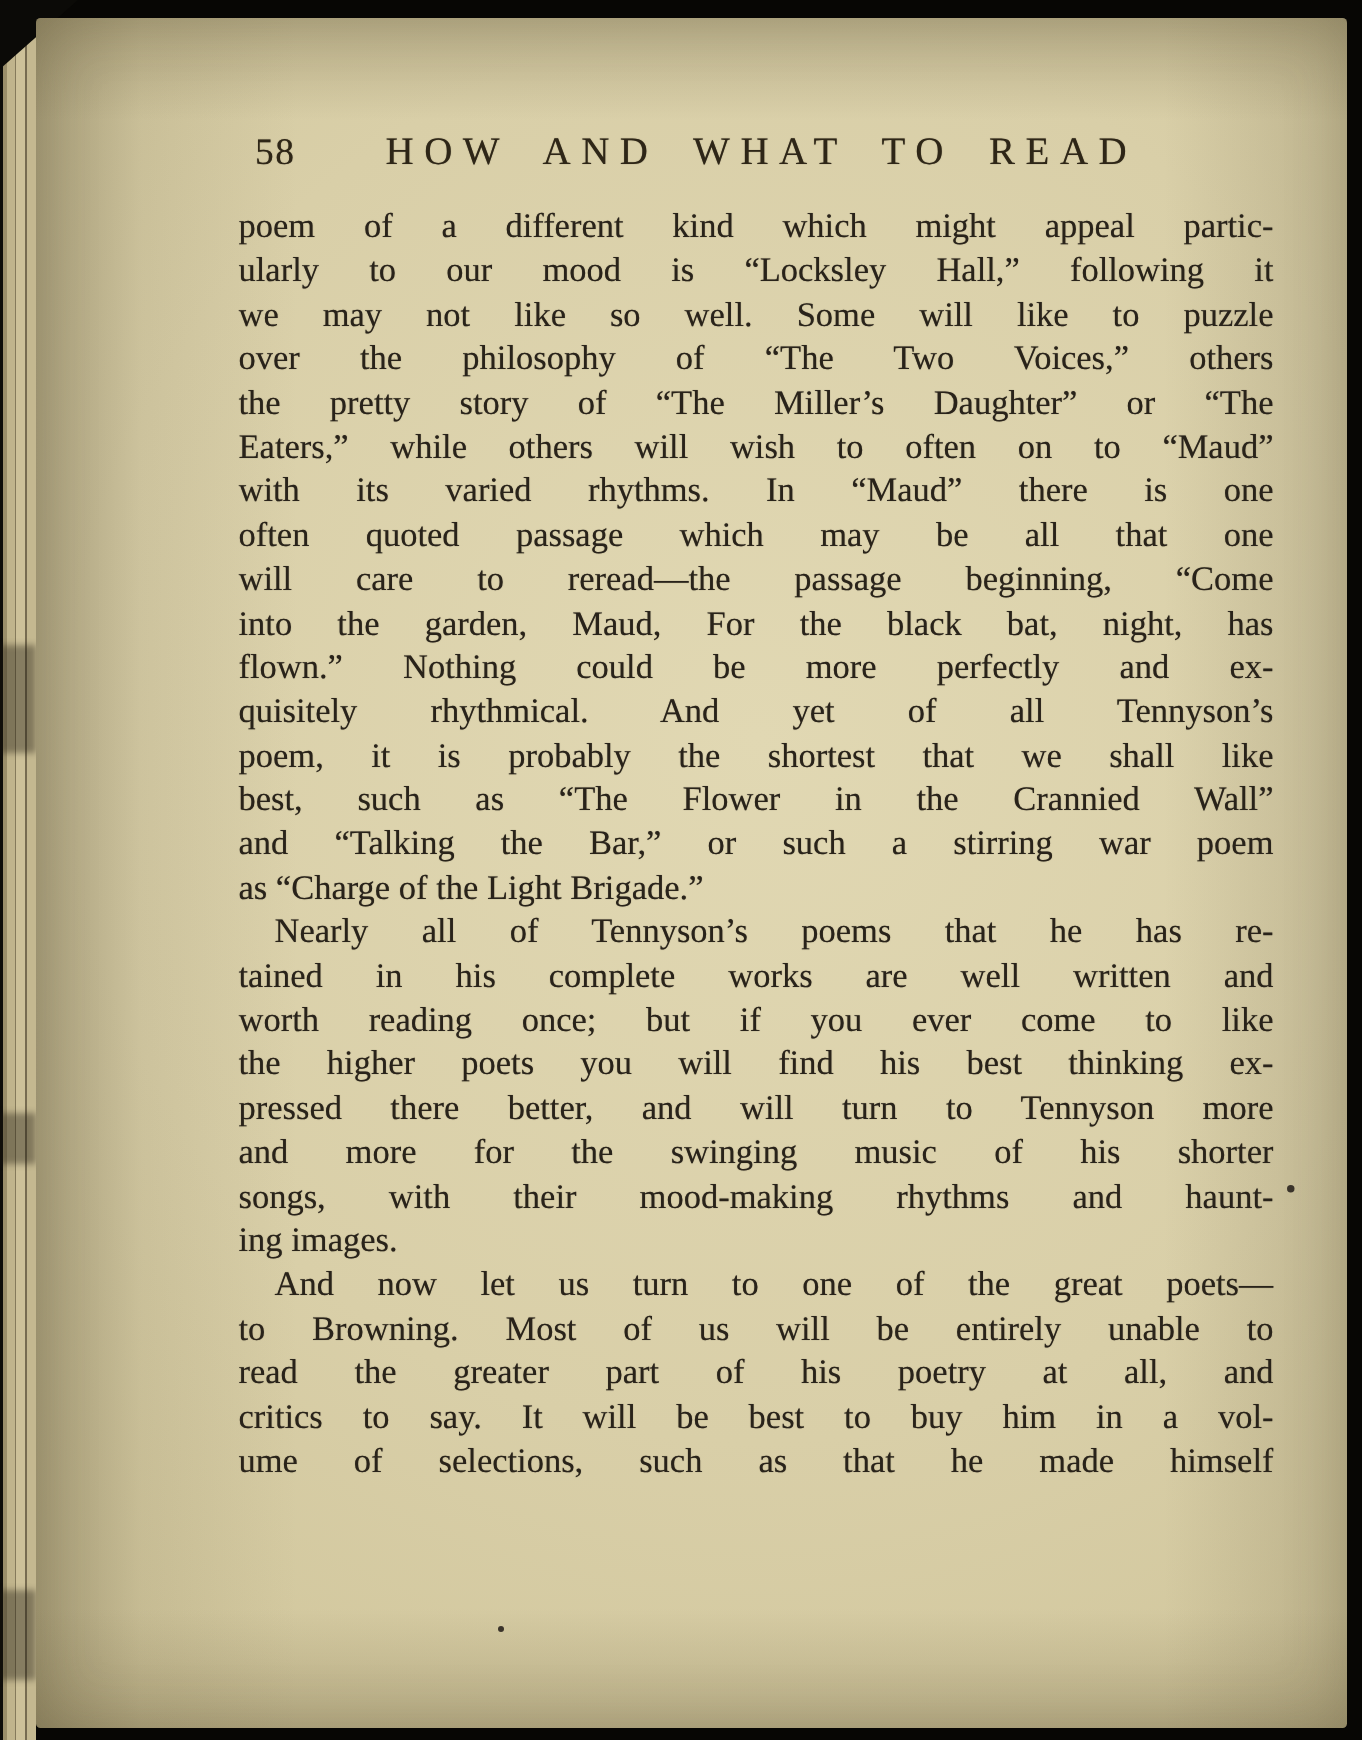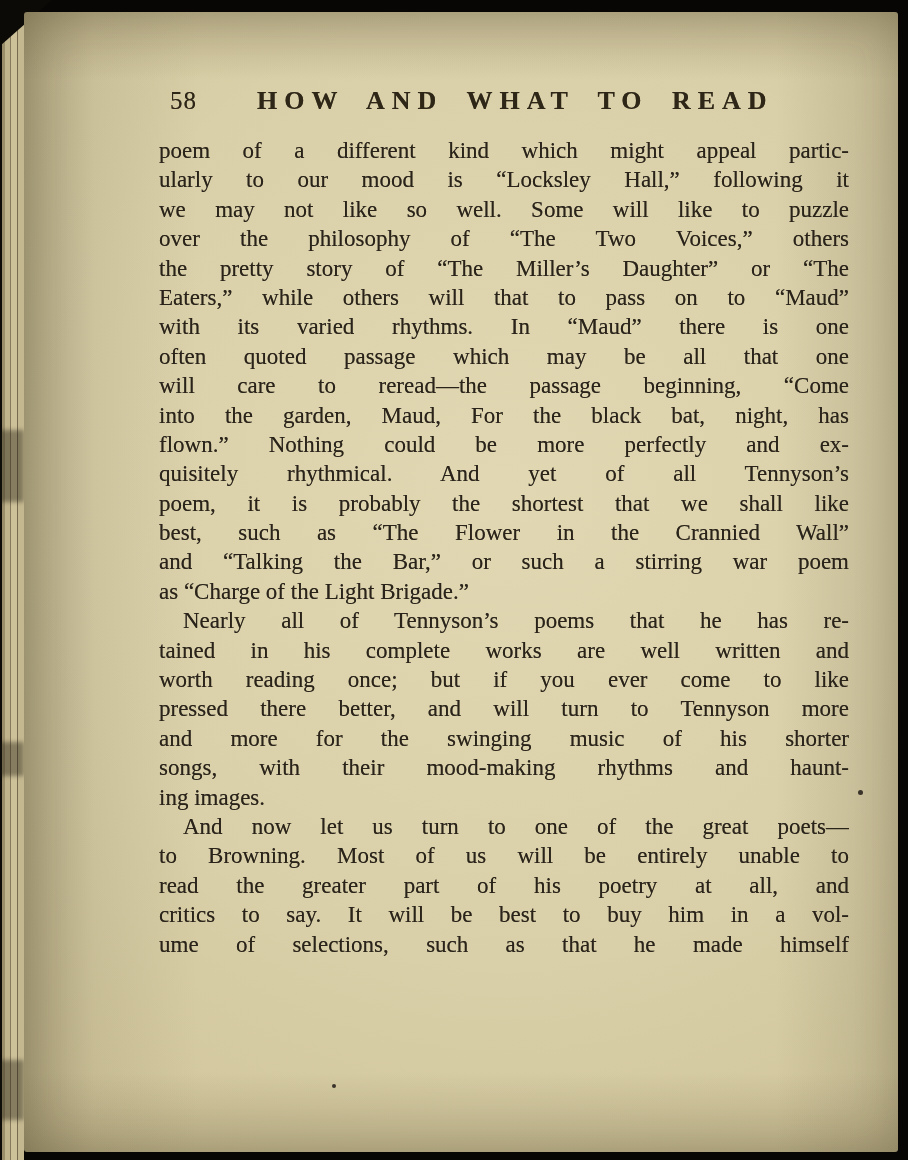--- a/index.html
+++ b/index.html
@@ -73,21 +73,21 @@
   }
   .pagenum {
     font-size: 25px;
     font-weight: 400;
     letter-spacing: 1px;
     text-shadow: 0 0 0.6px rgba(46, 38, 23, 0.6);
   }
   .runtitle {
     margin-left: 60px;
     font-size: 26px;
-    font-weight: 700;
+    font-weight: 400;
     letter-spacing: 7px;
     word-spacing: 10px;
     white-space: nowrap;
     text-shadow: 0 0 0.6px rgba(46, 38, 23, 0.6);
   }
 
   .page-body {
     position: absolute;
     left: 135px;
     top: 124px;
@@ -131,36 +131,37 @@
     <span class="pagenum">58</span>
     <span class="runtitle">HOW AND WHAT TO READ</span>
   </div>
   <div class="page-body">
       <div class="para">
         <div class="line">poem of a different kind which might appeal partic-</div>
         <div class="line">ularly to our mood is “Locksley Hall,” following it</div>
         <div class="line">we may not like so well. Some will like to puzzle</div>
         <div class="line">over the philosophy of “The Two Voices,” others</div>
         <div class="line">the pretty story of “The Miller’s Daughter” or “The</div>
-        <div class="line">Eaters,” while others will that to pass on to “Maud”</div>
+        <div class="line">Eaters,” while others will wish to often on to “Maud”</div>
         <div class="line">with its varied rhythms. In “Maud” there is one</div>
         <div class="line">often quoted passage which may be all that one</div>
         <div class="line">will care to reread—the passage beginning, “Come</div>
         <div class="line">into the garden, Maud, For the black bat, night, has</div>
         <div class="line">flown.” Nothing could be more perfectly and ex-</div>
         <div class="line">quisitely rhythmical. And yet of all Tennyson’s</div>
         <div class="line">poem, it is probably the shortest that we shall like</div>
         <div class="line">best, such as “The Flower in the Crannied Wall”</div>
         <div class="line">and “Talking the Bar,” or such a stirring war poem</div>
         <div class="line lastline">as “Charge of the Light Brigade.”</div>
       </div>
       <div class="para">
         <div class="line indent">Nearly all of Tennyson’s poems that he has re-</div>
         <div class="line">tained in his complete works are well written and</div>
         <div class="line">worth reading once; but if you ever come to like</div>
+        <div class="line">the higher poets you will find his best thinking ex-</div>
         <div class="line">pressed there better, and will turn to Tennyson more</div>
         <div class="line">and more for the swinging music of his shorter</div>
         <div class="line">songs, with their mood-making rhythms and haunt-</div>
         <div class="line lastline">ing images.</div>
       </div>
       <div class="para">
         <div class="line indent">And now let us turn to one of the great poets—</div>
         <div class="line">to Browning. Most of us will be entirely unable to</div>
         <div class="line">read the greater part of his poetry at all, and</div>
         <div class="line">critics to say. It will be best to buy him in a vol-</div>

